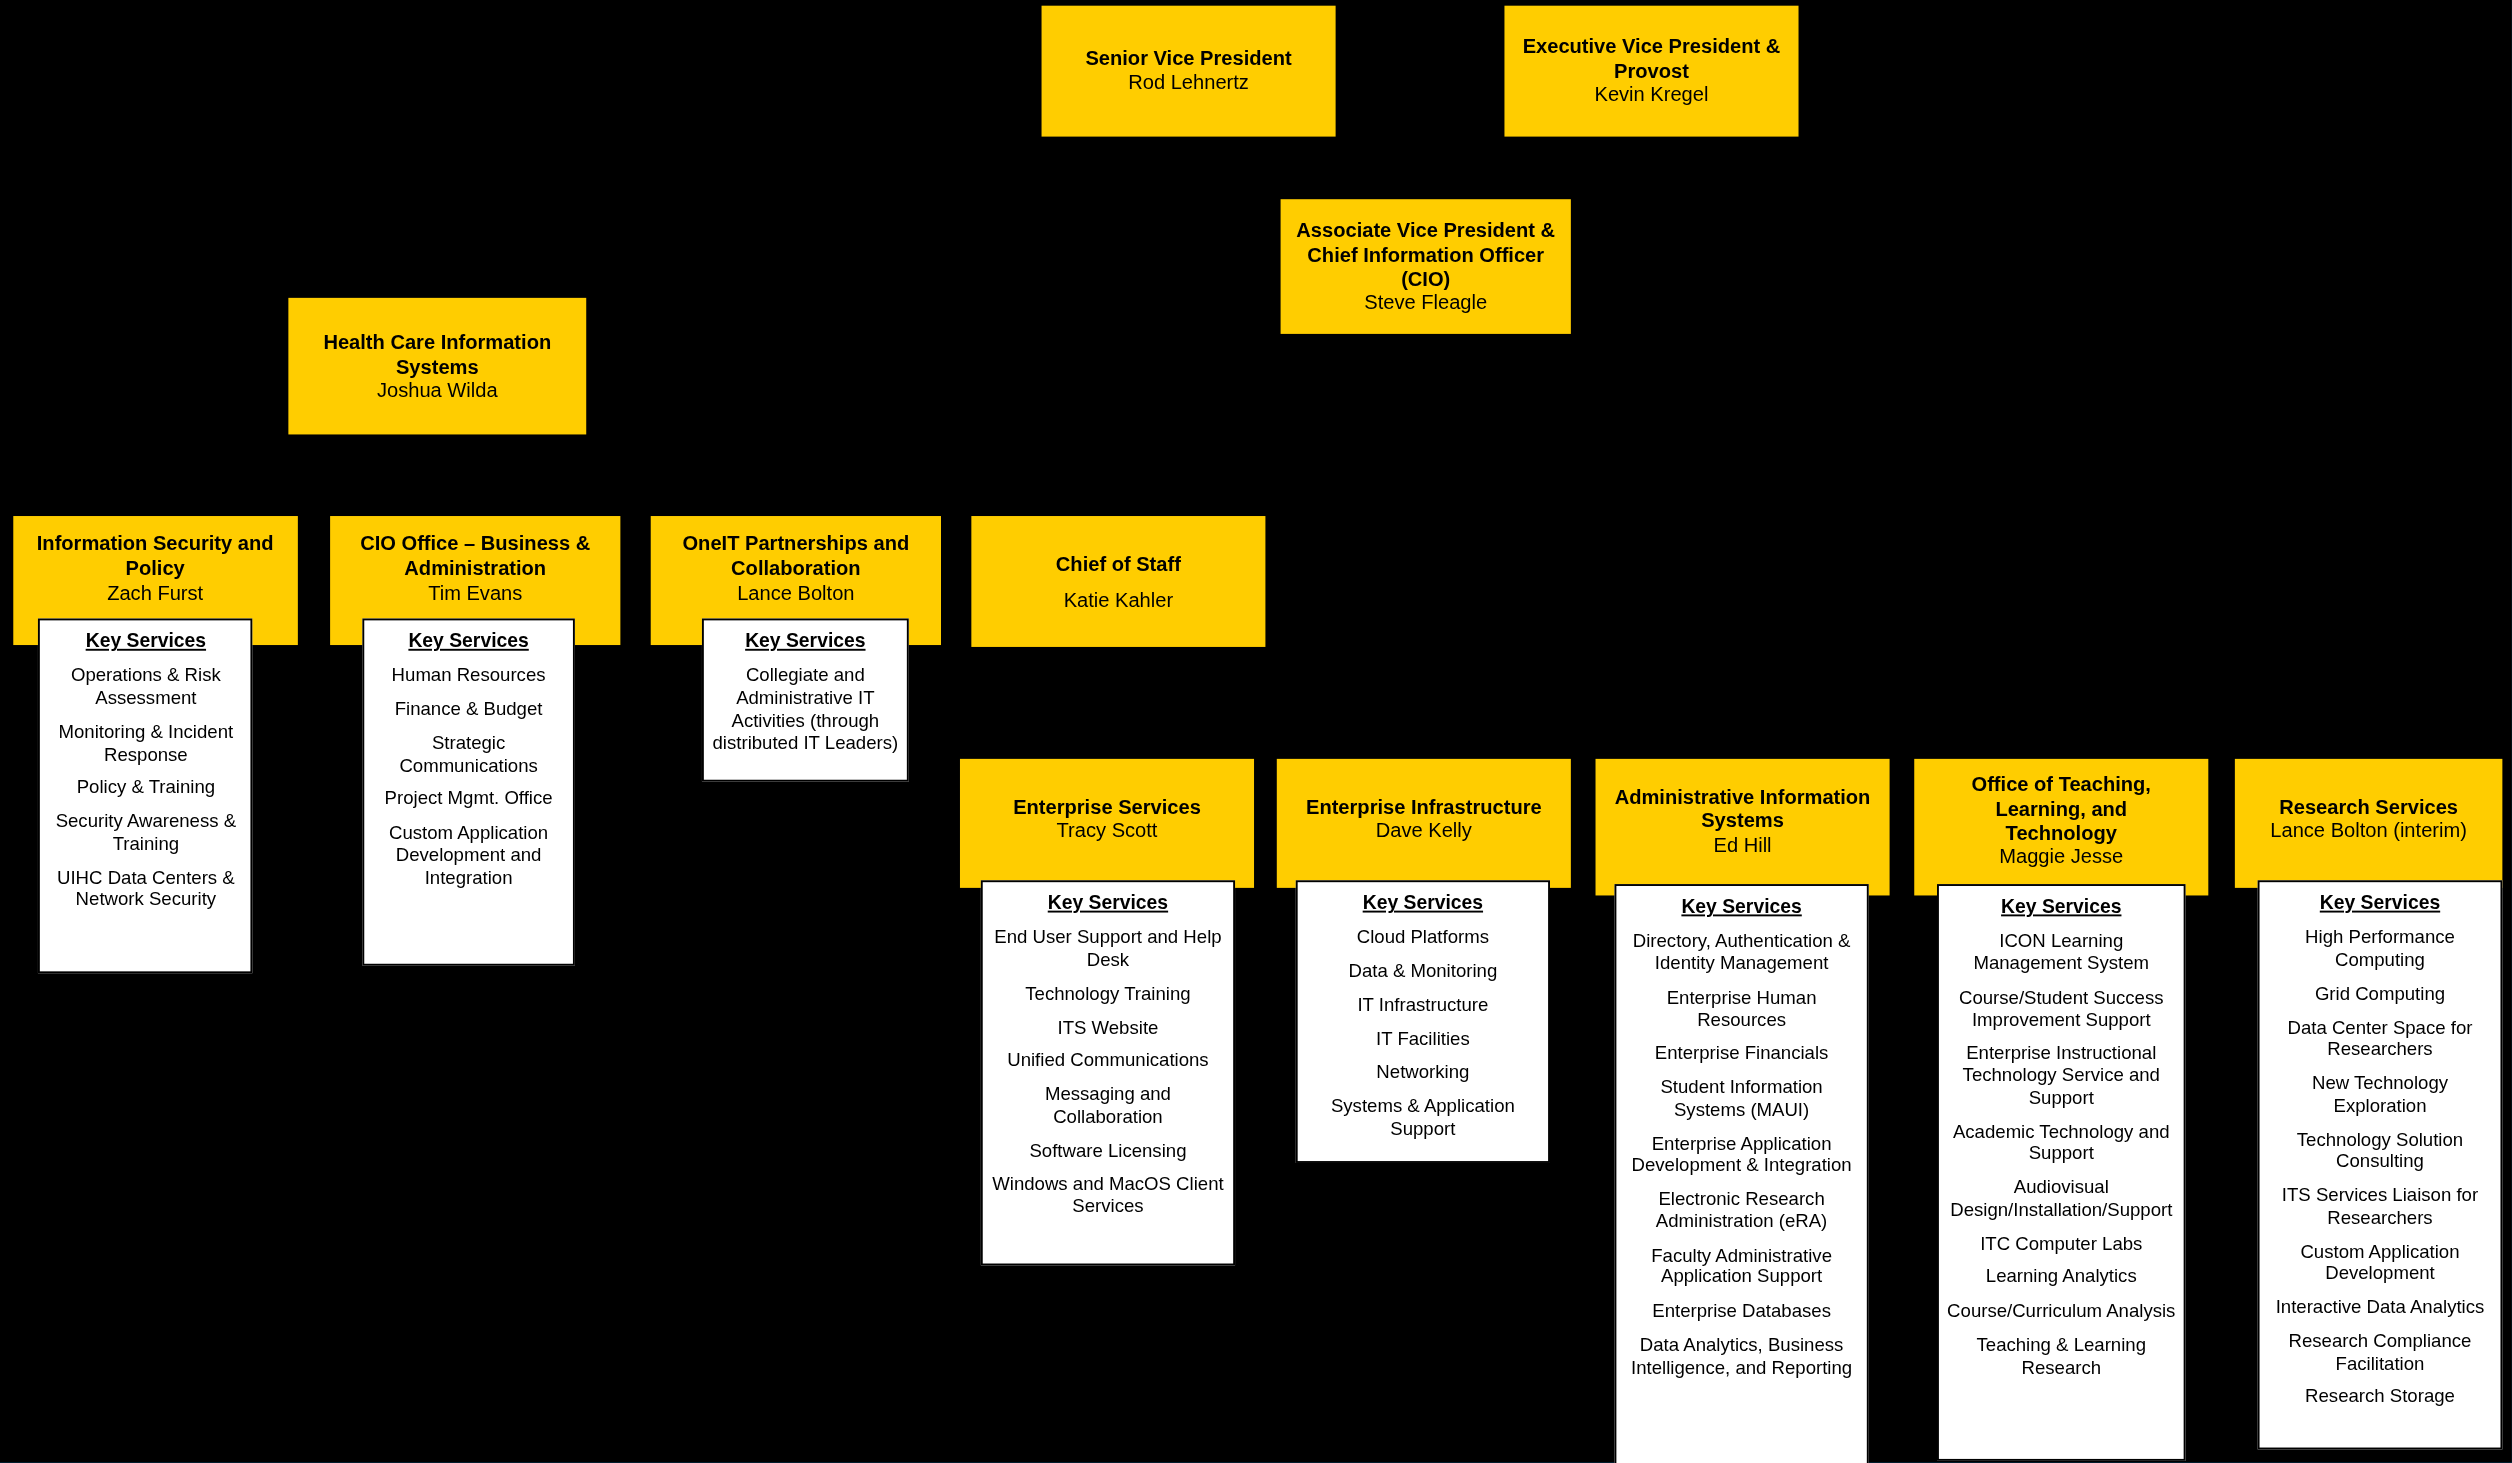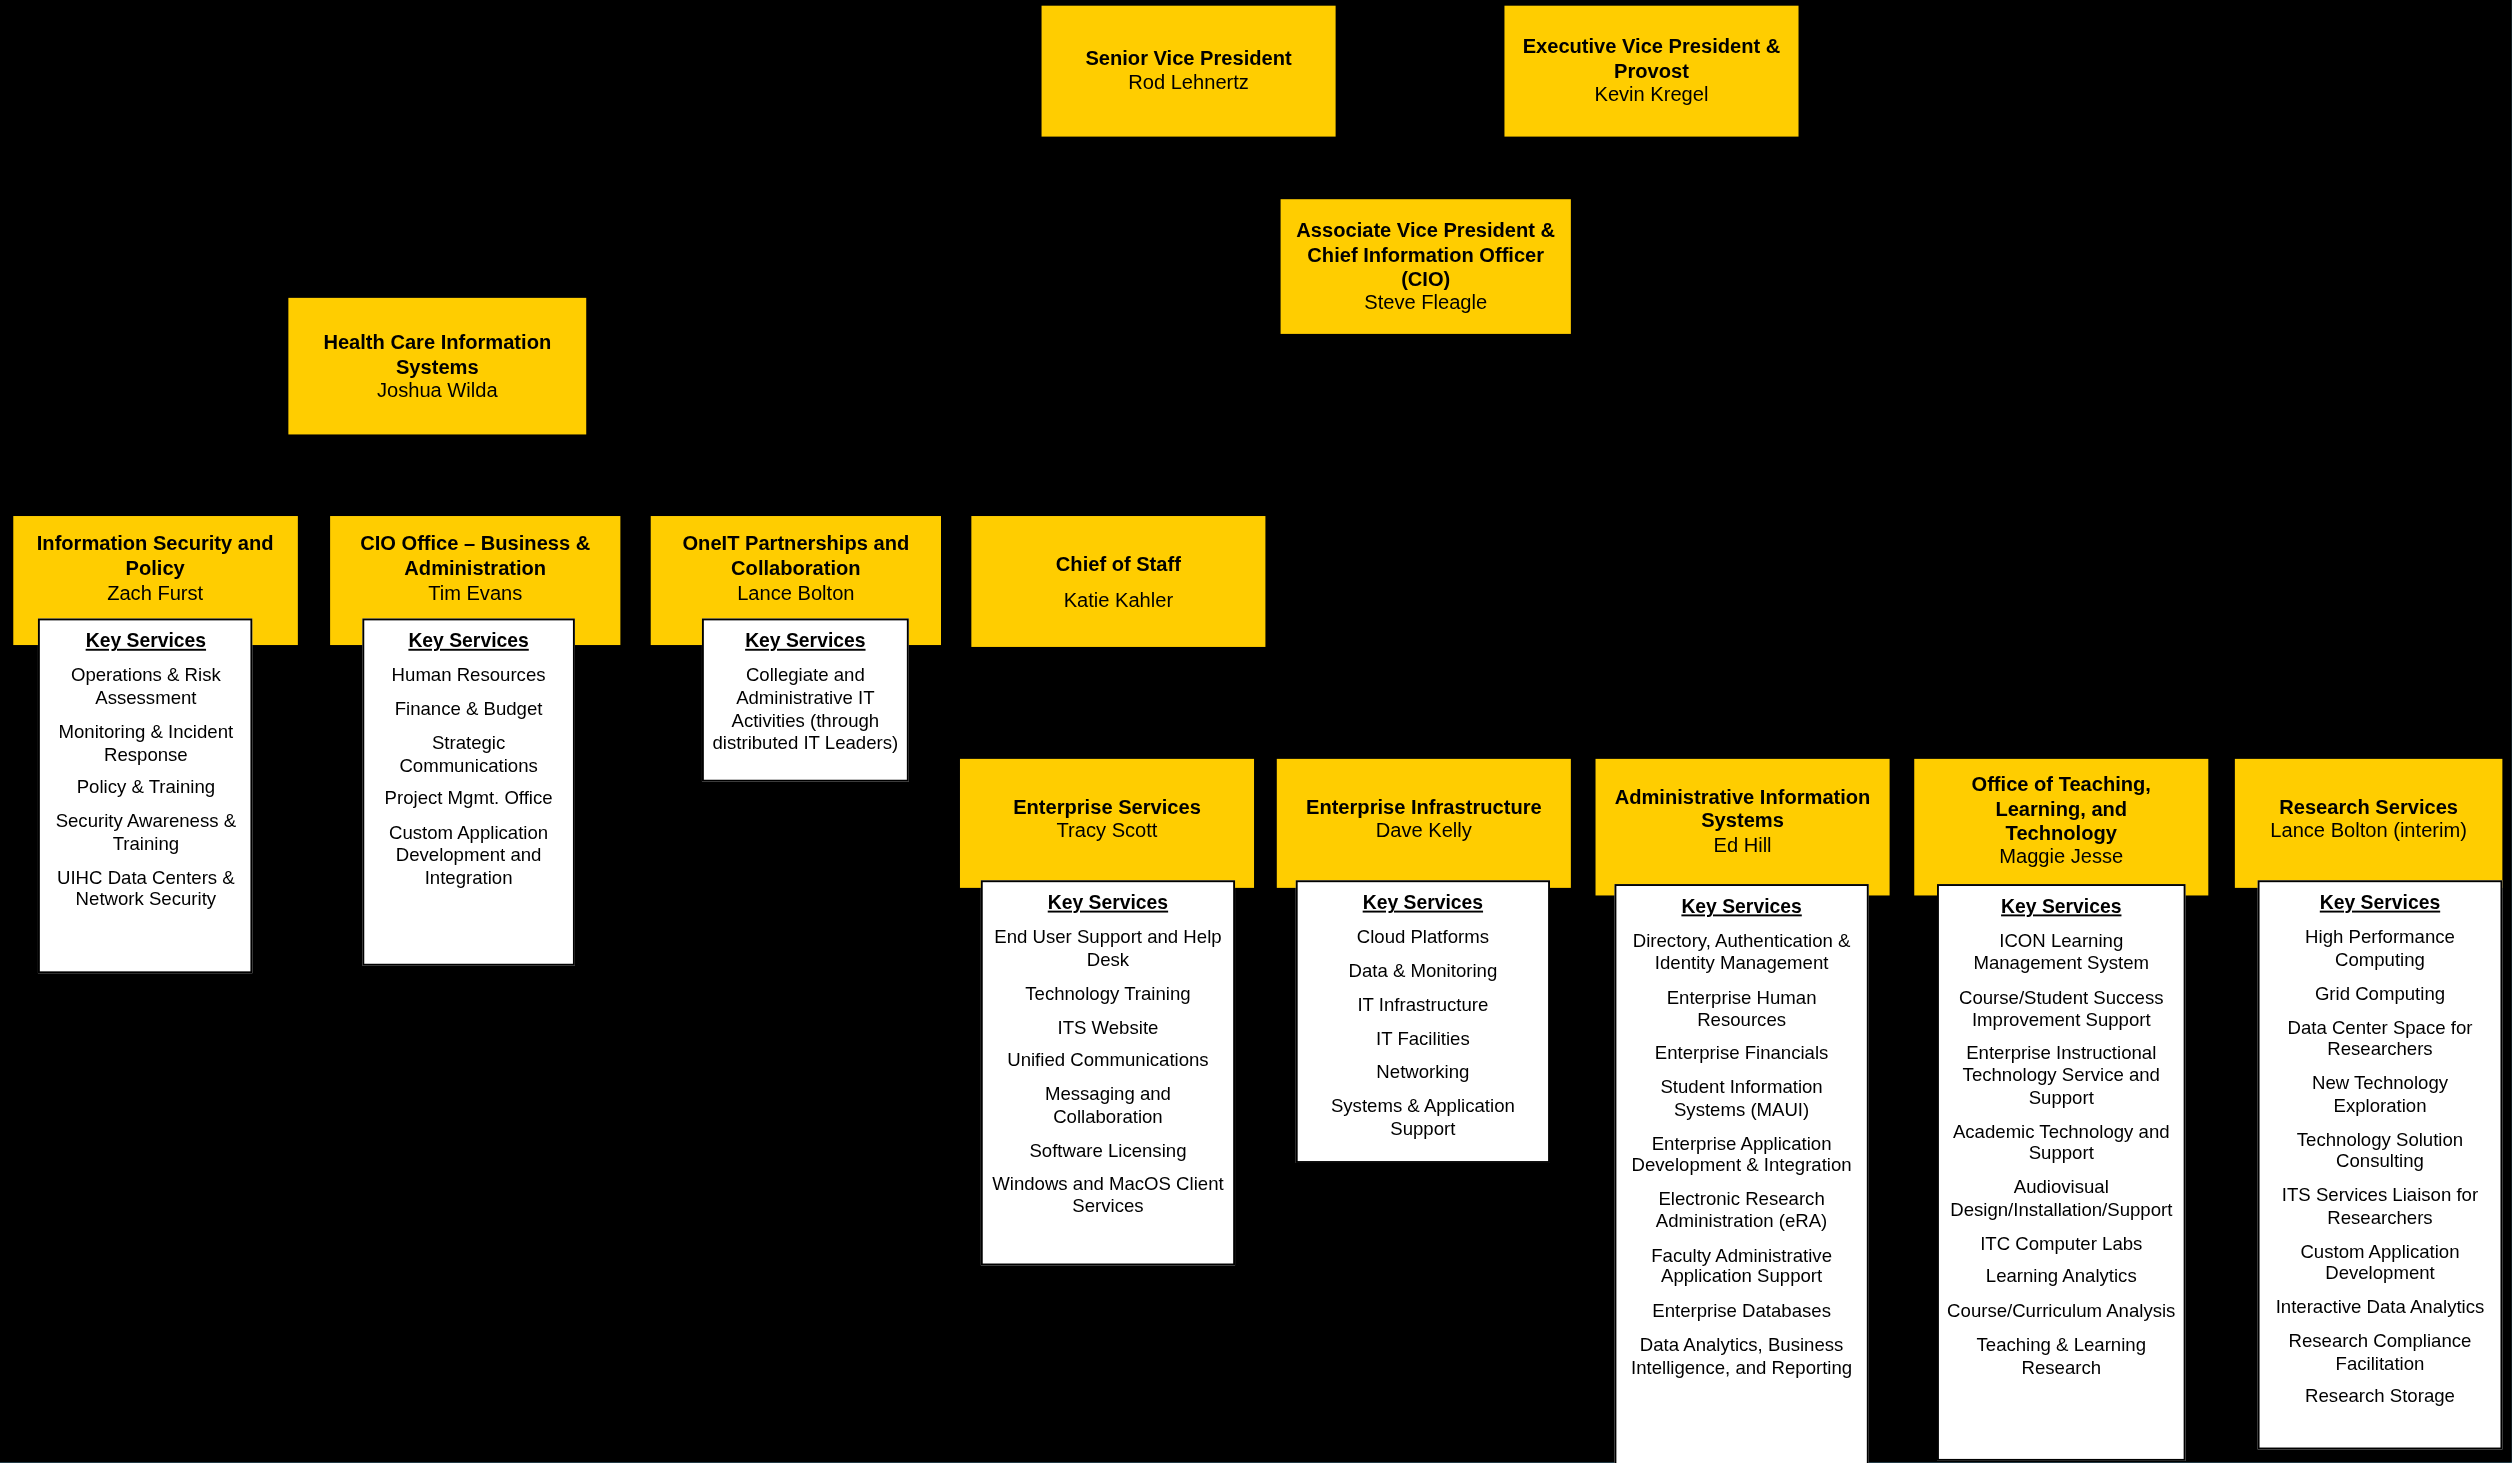--- a/index.html
+++ b/index.html
@@ -6,21 +6,21 @@
     margin: 0;
     padding: 0;
     background: #000000;
     font-family: "Liberation Sans", sans-serif;
   }
   .viewport {
     position: relative;
     width: 2512px;
     height: 1464px;
     overflow: hidden;
-    background: #7dd3fc;
+    background: #0369a1;
   }
   
   .stage {
     position: absolute;
     left: 0; top: 0;
     width: 1324px;
     height: 771px;
     transform: scale(1.897172);
     transform-origin: 0 0;
     background: #000000;

